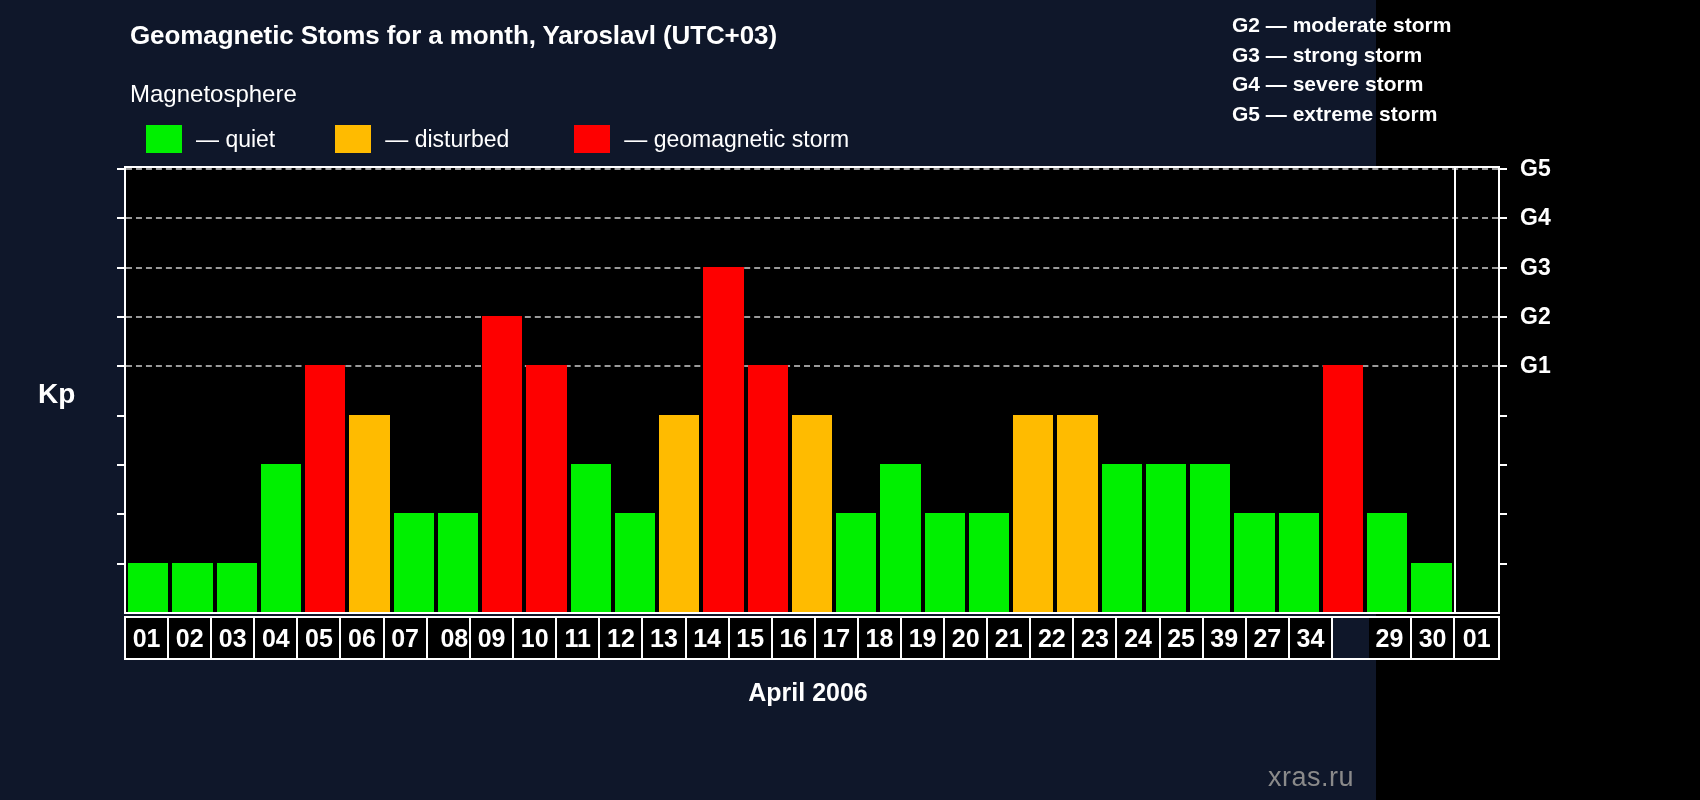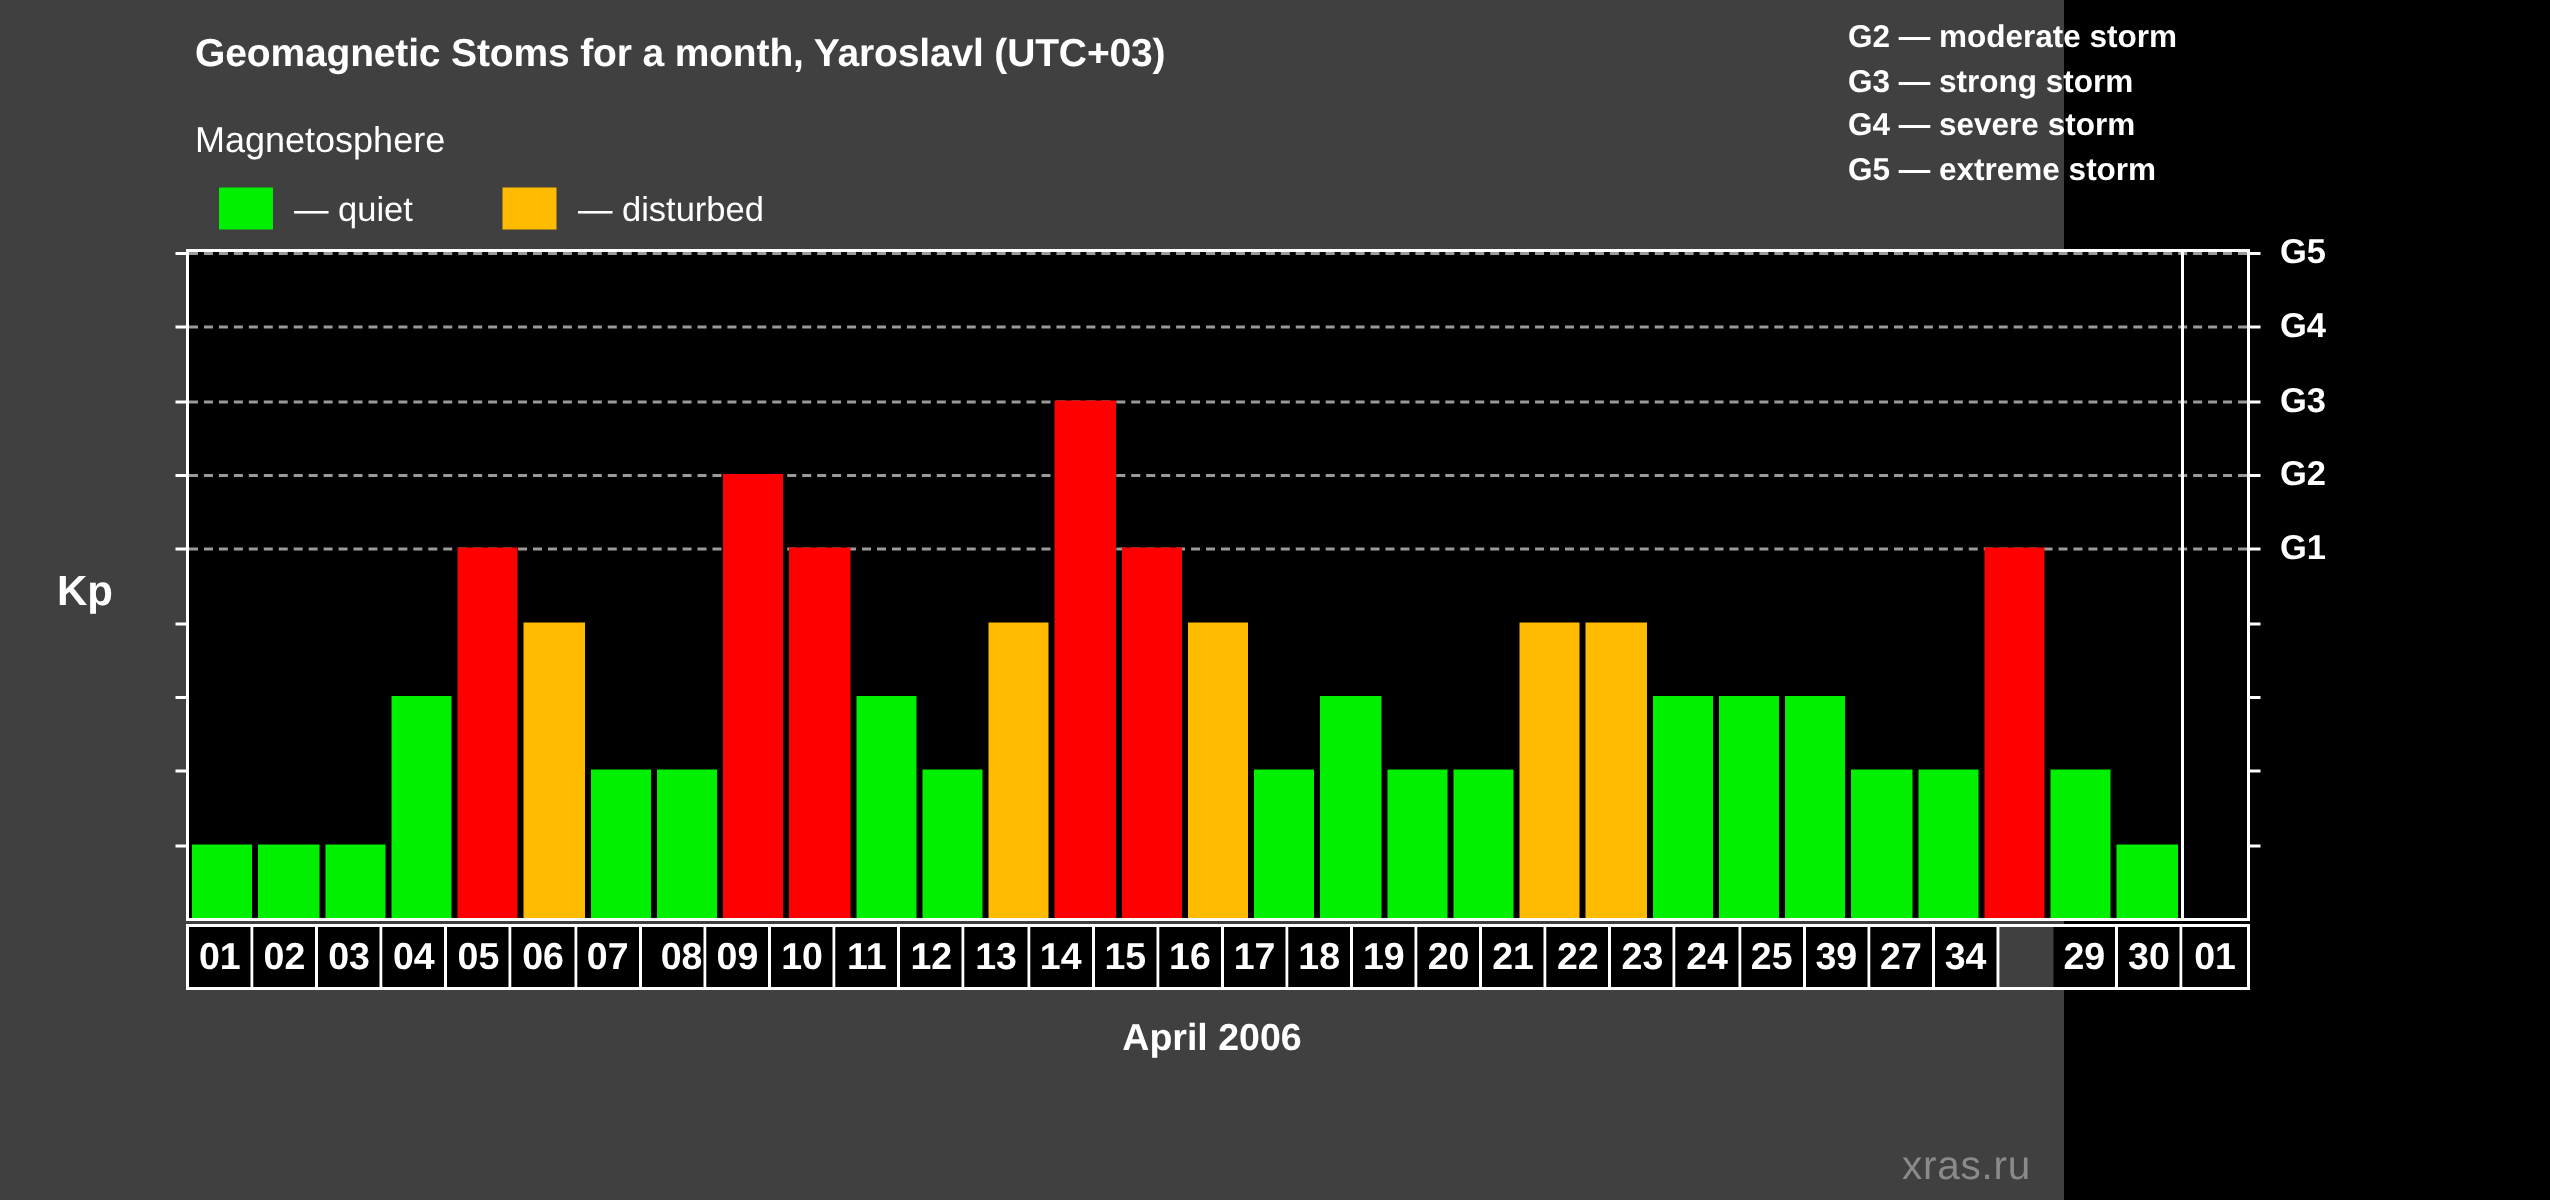--- a/index.html
+++ b/index.html
@@ -2,21 +2,21 @@
 <html><head>
 <meta charset="utf-8">
 <style>
   * { box-sizing: border-box; margin: 0; padding: 0; }
   html, body {
     width: 1700px; height: 800px;
     background: #000;
     font-family: "Liberation Sans", sans-serif;
     overflow: hidden;
   }
-  #root { position: relative; width: 1376px; height: 800px; background: #404040; }
+  #root { position: relative; width: 1376px; height: 800px; background: #0f172a; }
 
   
   .chart-title {
     position: absolute; left: 130px; top: 20px;
     font-size: 26px; font-weight: bold; color: #fff;
     white-space: nowrap; letter-spacing: -0.1px;
   }
   .legend-heading {
     position: absolute; left: 130px; top: 80px;
     font-size: 24px; color: #fff; white-space: nowrap;
@@ -126,20 +126,24 @@
     <div class="legend-item">
       <span class="legend-swatch" id="sw0" style="background: rgb(0, 240, 0);"></span>
       <span class="legend-text">— quiet</span>
     </div>
     <div class="legend-gap-a"></div>
     <div class="legend-item">
       <span class="legend-swatch" id="sw1" style="background: rgb(255, 187, 0);"></span>
       <span class="legend-text">— disturbed</span>
     </div>
     <div class="legend-gap-b"></div>
+    <div class="legend-item">
+      <span class="legend-swatch" id="sw2" style="background: rgb(254, 0, 0);"></span>
+      <span class="legend-text">— geomagnetic storm</span>
+    </div>
   </div>
 
   <div class="gscale">
     <div class="gscale-line">G2 — moderate storm</div>
     <div class="gscale-line">G3 — strong storm</div>
     <div class="gscale-line">G4 — severe storm</div>
     <div class="gscale-line">G5 — extreme storm</div>
   </div>
 
   <div class="kp-axis-title">Kp</div>

